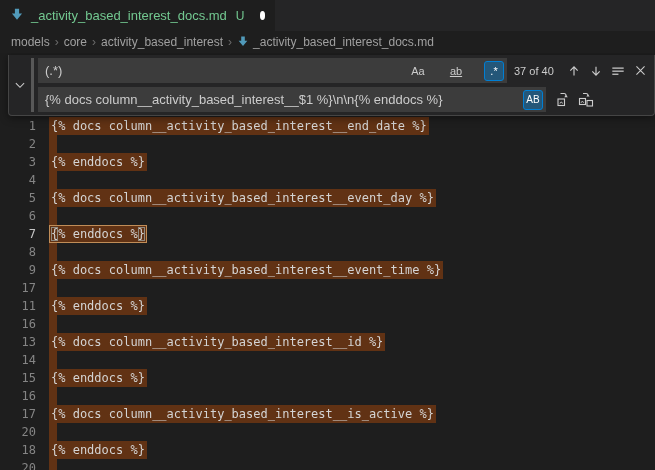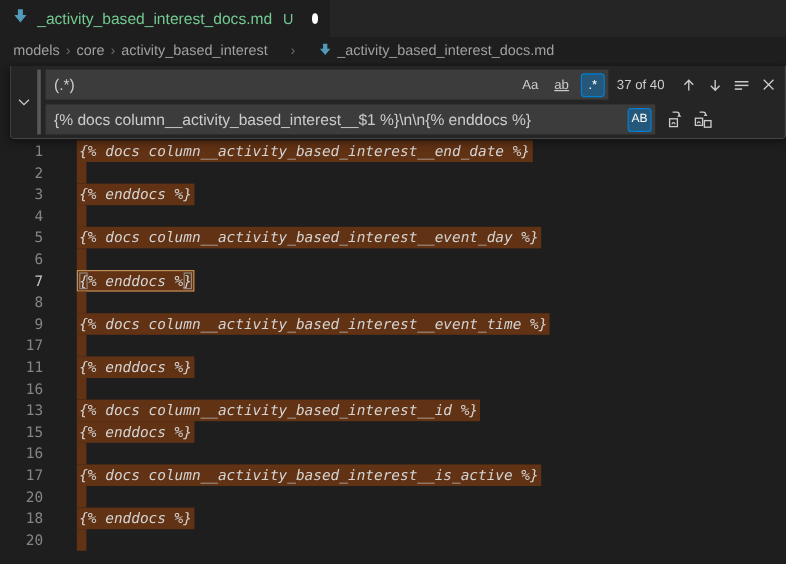--- a/index.html
+++ b/index.html
@@ -10,33 +10,33 @@
   
   .tabbar { height:31px; background:#252526; display:flex; }
   .tab { width:275px; height:31px; background:#1e1e1e; display:flex; align-items:center;
          padding:0 10px; gap:7px; cursor:pointer; }
   .tab-label { color:#73c991; font-size:13px; white-space:nowrap; }
   .git-status { color:#73c991; font-size:12px; margin-left:2px; }
   .mod-dot { width:9px; height:9px; border-radius:50%; background:#ffffff; margin-left:8px; }
 
   
   .breadcrumb { height:22px; display:flex; align-items:center; padding:0 0 0 11px;
-                font-size:12px; color:#a0a0a0; gap:19px; background:#1e1e1e; }
+                font-size:12px; color:#a0a0a0; gap:5px; background:#1e1e1e; }
   .crumb { cursor:pointer; white-space:nowrap; }
   .crumb-sep { color:#6b6b6b; font-size:12px; }
   .bc-file { display:flex; align-items:center; gap:4px; cursor:pointer; }
 
   
   .editor { position:relative; height:417px; overflow:hidden; }
   .code { padding-top:64px; font-family:"DejaVu Sans Mono", monospace; font-size:12px; }
   .line { display:flex; height:18px; line-height:18px; }
   .ln { flex:none; width:36px; text-align:right; color:#858585; font-size:12px;
         user-select:none; cursor:pointer; }
   .ln.cur { color:#c6c6c6; }
-  .ltext { margin-left:30px; white-space:pre; color:#d4d4d4; cursor:text;font-style:italic; }
+  .ltext { margin-left:15px; white-space:pre; color:#d4d4d4; cursor:text; }
   .seg.hl { display:inline-block; height:18px; background:#613214; padding:0 2px; margin-left:-2px; }
   .seg.empty { display:inline-block; height:18px; width:8px; background:#613214; margin-left:-2px; }
   .seg.current { outline:1px solid #c08d58; outline-offset:-1px; }
   .bracket { outline:1px solid #908a80; outline-offset:-1px; }
 
   
   .find-widget { position:absolute; top:2px; left:8px; right:0; background:#252526;
                  border:1px solid #454545; border-top:none; border-radius:0 0 4px 4px;
                  box-shadow:0 2px 8px rgba(0,0,0,.45); display:flex; align-items:stretch;
                  padding:3px 4px 3px 0; }
@@ -44,21 +44,21 @@
   .fw-sash { width:3px; background:#585858; margin-right:4px; }
   .fw-fields { display:flex; flex-direction:column; gap:4px; flex:1; min-width:0; }
   .frow { display:flex; align-items:center; height:25px; }
   .fbox { background:#3c3c3c; height:25px; display:flex; align-items:center; padding:0 3px 0 0; }
   .fbox input { background:transparent; border:none; outline:none; color:#cccccc;
                 font-size:13px; font-family:"Liberation Sans", sans-serif; flex:1;
                 height:100%; padding:0 4px 0 7px; min-width:0; }
   .fbox.search { width:481px; }
   .fbox.replace { width:508px; }
   .opt { flex:none; min-width:20px; height:20px; border-radius:3px; display:flex; align-items:center;
-         justify-content:center; color:#cccccc; font-size:11px; cursor:pointer; margin-left:6px;
+         justify-content:center; color:#cccccc; font-size:11px; cursor:pointer; margin-left:18px;
          padding:0 2px; border:1px solid transparent; }
   .opt.active { background:#245779; border-color:#007fd4; color:#ffffff; }
   .uw u { text-decoration:underline; }
   .match-count { color:#cccccc; font-size:11px; margin:0 4px 0 7px; white-space:nowrap; min-width:44px; }
   .icon-btn { width:20px; height:20px; display:flex; align-items:center; justify-content:center;
               border-radius:3px; cursor:pointer; margin-left:2px; flex:none; }
   .icon-btn svg { display:block; }
   .rep-btns { display:flex; align-items:center; margin-left:6px; }
 </style>
 </head>
@@ -218,20 +218,24 @@
         </div>
         <div class="line">
           <span class="ln">16</span>
           <span class="ltext"><span class="seg empty"></span></span>
         </div>
         <div class="line">
           <span class="ln">13</span>
           <span class="ltext"><span class="seg hl">{% docs column__activity_based_interest__id %}</span></span>
         </div>
         <div class="line">
+          <span class="ln">14</span>
+          <span class="ltext"><span class="seg empty"></span></span>
+        </div>
+        <div class="line">
           <span class="ln">15</span>
           <span class="ltext"><span class="seg hl">{% enddocs %}</span></span>
         </div>
         <div class="line">
           <span class="ln">16</span>
           <span class="ltext"><span class="seg empty"></span></span>
         </div>
         <div class="line">
           <span class="ln">17</span>
           <span class="ltext"><span class="seg hl">{% docs column__activity_based_interest__is_active %}</span></span>

